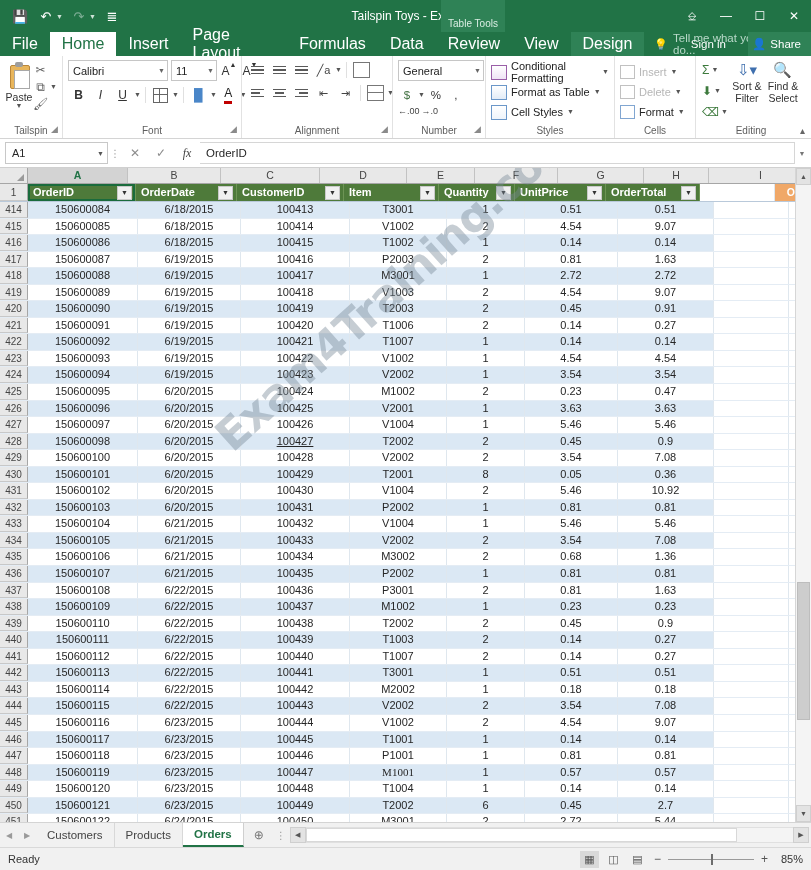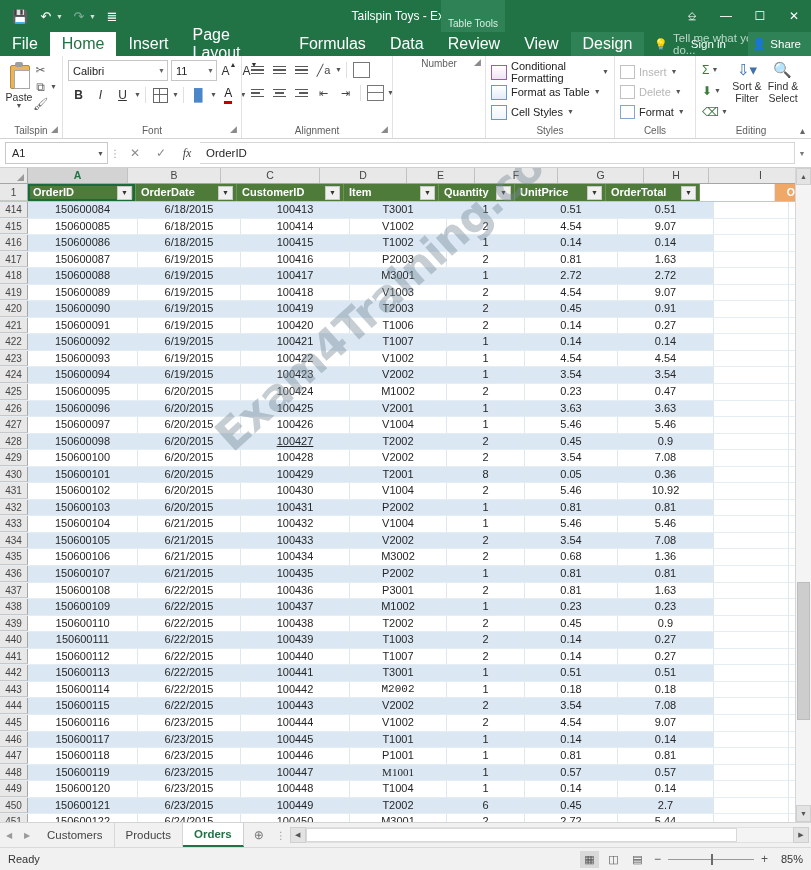--- a/index.html
+++ b/index.html
@@ -389,20 +389,36 @@
           <div class="caret">▼</div>
         </div>
       </div>
       <div class="grp-name">
         <span>Alignment</span>
         <span class="dlg">◢</span>
       </div>
     </div>
 
     <div class="grp g-number">
+      <div class="grp-body" style="flex-direction:column;">
+        <div class="combo c-numfmt">
+          <span>General</span>
+          <span class="cc">▼</span>
+        </div>
+        <div class="nrow">
+          <div class="nbtn">$</div>
+          <div class="caret">▼</div>
+          <div class="nbtn dk">%</div>
+          <div class="nbtn dk">,</div>
+        </div>
+        <div class="nrow" style="margin-top:2px;">
+          <div class="deci">←.00</div>
+          <div class="deci">→.0</div>
+        </div>
+      </div>
       <div class="grp-name">
         <span>Number</span>
         <span class="dlg">◢</span>
       </div>
     </div>
 
     <div class="grp g-styles">
       <div class="grp-body" style="flex-direction:column;padding-top:6px;">
         <div class="srow">
           <span class="sico"></span>
@@ -897,21 +913,21 @@
               <div class="cell c-ctr" style="width: 82px;">0.51</div>
               <div class="cell c-ctr" style="width: 85px;">0.51</div>
               <div class="cell" style="width: 64px; background: rgb(255, 255, 255);"></div>
               <div class="cell" style="width: 103px; background: rgb(255, 255, 255);"></div>
             </div>
             <div class="row plain">
               <div class="rh">443</div>
               <div class="cell c-ctr" style="width: 99px;">150600114</div>
               <div class="cell c-ctr" style="width: 92px;">6/22/2015</div>
               <div class="cell c-ctr" style="width: 98px;">100442</div>
-              <div class="cell c-ctr" style="width: 86px; font-family: Liberation Mono, monospace;">M2002</div>
+              <div class="cell c-ctr" style="width: 86px;">M2002</div>
               <div class="cell c-ctr" style="width: 67px;">1</div>
               <div class="cell c-ctr" style="width: 82px;">0.18</div>
               <div class="cell c-ctr" style="width: 85px;">0.18</div>
               <div class="cell" style="width: 64px; background: rgb(255, 255, 255);"></div>
               <div class="cell" style="width: 103px; background: rgb(255, 255, 255);"></div>
             </div>
             <div class="row band">
               <div class="rh">444</div>
               <div class="cell c-ctr" style="width: 99px;">150600115</div>
               <div class="cell c-ctr" style="width: 92px;">6/22/2015</div>

